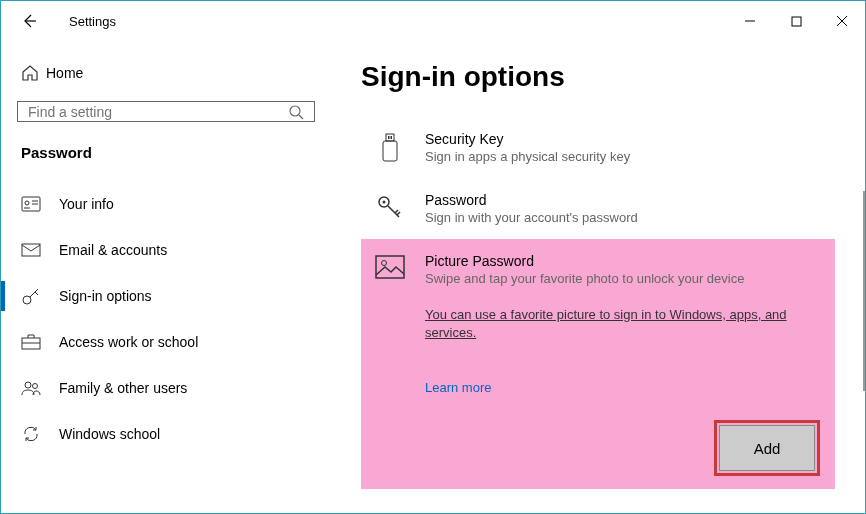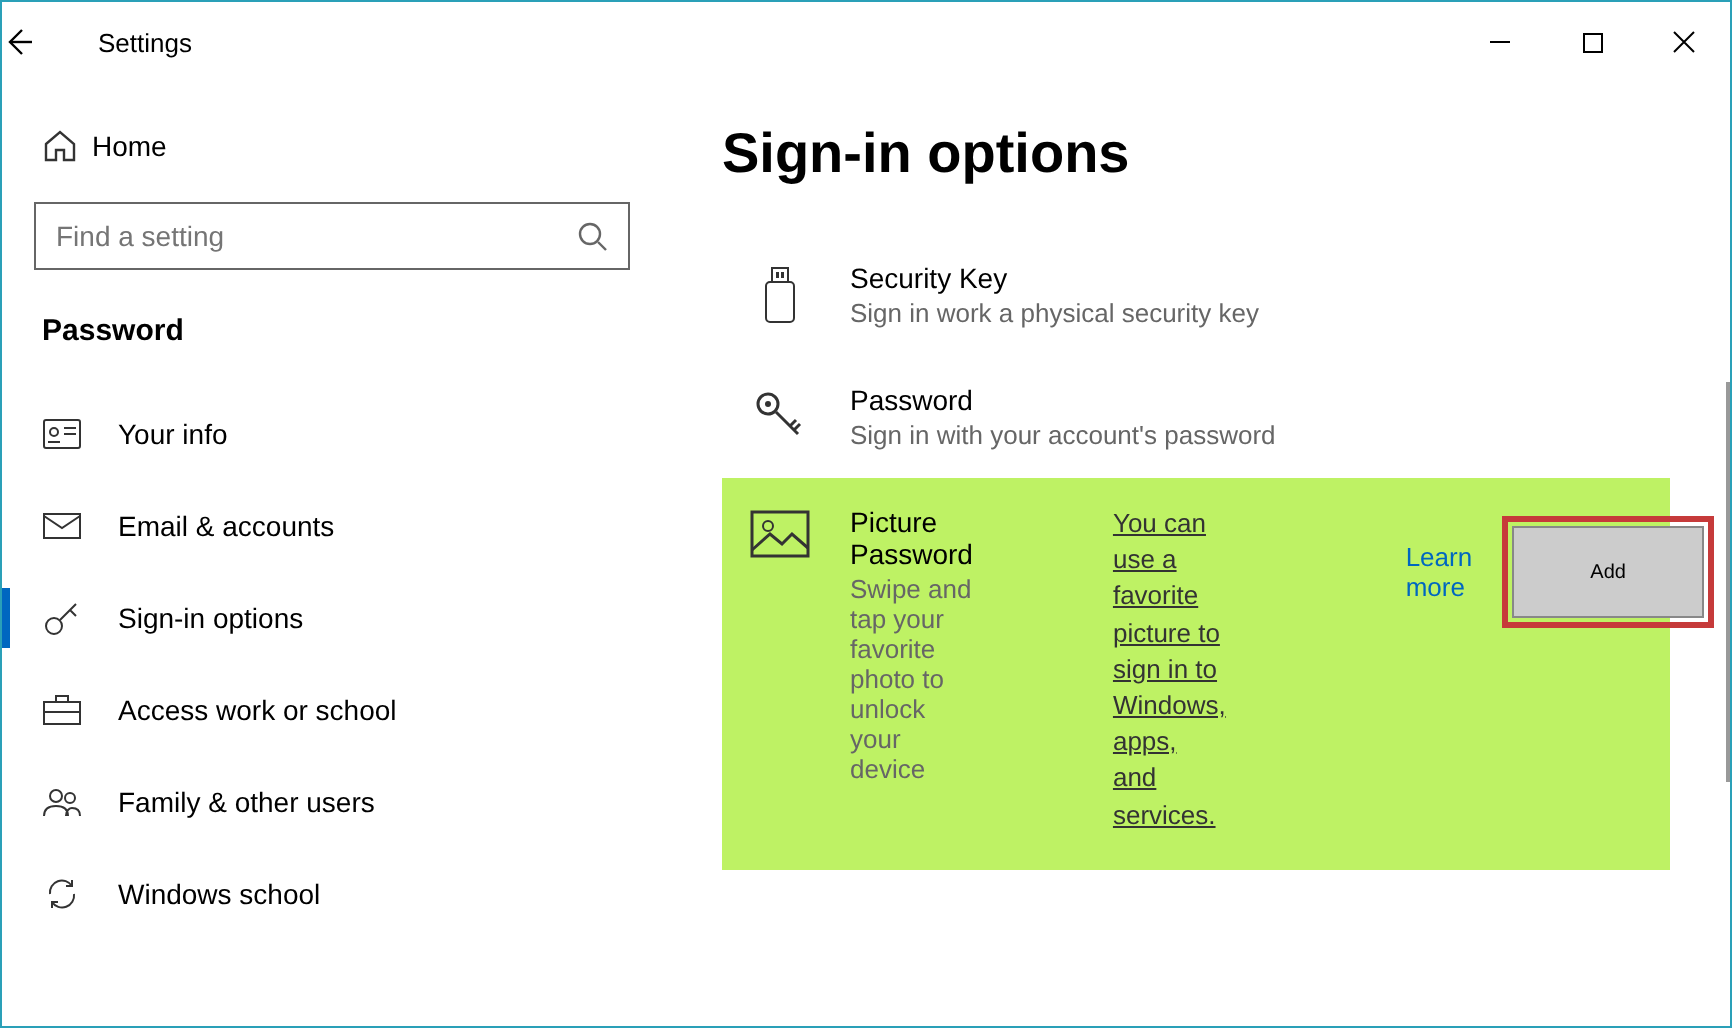--- a/index.html
+++ b/index.html
@@ -12,20 +12,21 @@
     height: 514px;
     overflow: hidden;
     border: 1px solid #2aa0b8;
     position: relative;
   }
   
   .titlebar {
     height: 40px;
     display: flex;
     align-items: center;
+    padding-left: 20px;
   }
   .titlebar .back { width: 24px; display:flex; align-items:center; cursor:pointer; }
   .titlebar .title { margin-left: 24px; font-size: 13px; }
   .win-controls {
     margin-left: auto;
     display: flex;
     height: 40px;
   }
   .win-controls > div {
     width: 46px;
@@ -46,21 +47,21 @@
     display: flex;
     align-items: center;
     height: 40px;
     gap: 7px;
     cursor: pointer;
     padding-left: 4px;
   }
   .home-row .label { font-size: 14px; }
   .search {
     margin-top: 8px;
-    height: 34px;
+    height: 21px;
     border: 1px solid #666;
     display: flex;
     align-items: center;
     padding: 0 10px;
     gap: 8px;
   }
   .search input {
     flex: 1;
     border: none;
     outline: none;
@@ -106,34 +107,34 @@
   .option {
     display: flex;
     gap: 20px;
     padding: 14px 14px;
   }
   .option .opt-icon { width: 30px; display:flex; justify-content:center; padding-top:2px; color:#333; }
   .option .opt-body { flex:1; }
   .option .opt-title { font-size: 14px; color:#000; }
   .option .opt-desc { font-size: 13px; color:#666; margin-top:2px; }
   .option.expanded {
-    background: #bef264;
-    flex-direction: row;
+    background: #f9a8d4;
+    flex-direction: column;
     padding-bottom: 18px;
   }
   .option.expanded .head { display:flex; gap:20px; }
   .exp-detail { font-size: 13px; color:#333; margin-top:0; padding-left:50px; padding-right:20px; line-height:1.4;text-decoration:underline; }
   .learn-more { color:#0067c0; font-size:13px; margin-top:18px; padding-left:50px; cursor:pointer; }
   .add-row { display:flex; justify-content:flex-end; margin-top:10px; padding-right:6px; }
   .add-btn {
     width: 96px;
     height: 46px;
     background: #ccc;
     border: 1px solid #888;
-    font-size: 10px;
+    font-size: 15px;
     cursor: pointer;
     outline: 3px solid #c63a3a;
     outline-offset: 2px;
   }
   
   .scroll-hint {
     position:absolute;
     right:0;
     top:150px;
     width:2px;
@@ -263,21 +264,21 @@
       <div class="opt-icon">
         <svg width="22" height="30" viewBox="0 0 22 30">
             <rect x="7" y="1" width="8" height="7" stroke="#333" fill="none"></rect>
             <rect x="9" y="3" width="1.5" height="3" fill="#333"></rect>
             <rect x="11.5" y="3" width="1.5" height="3" fill="#333"></rect>
             <rect x="4" y="8" width="14" height="20" rx="2" stroke="#333" fill="none"></rect>
           </svg>
       </div>
       <div class="opt-body">
         <div class="opt-title">Security Key</div>
-        <div class="opt-desc">Sign in work a physical security key</div>
+        <div class="opt-desc">Sign in apps a physical security key</div>
       </div>
     </div>
 
     <div class="option">
       <div class="opt-icon">
         <svg width="28" height="28" viewBox="0 0 28 28">
             <circle cx="8" cy="8" r="5" stroke="#333" stroke-width="1.5" fill="none"></circle>
             <circle cx="8" cy="8" r="1.5" fill="#333"></circle>
             <path d="M12 12 L23 23 M19 19 L22 16 M21 21 L24 18" stroke="#333" stroke-width="1.5" fill="none"></path>
           </svg>

